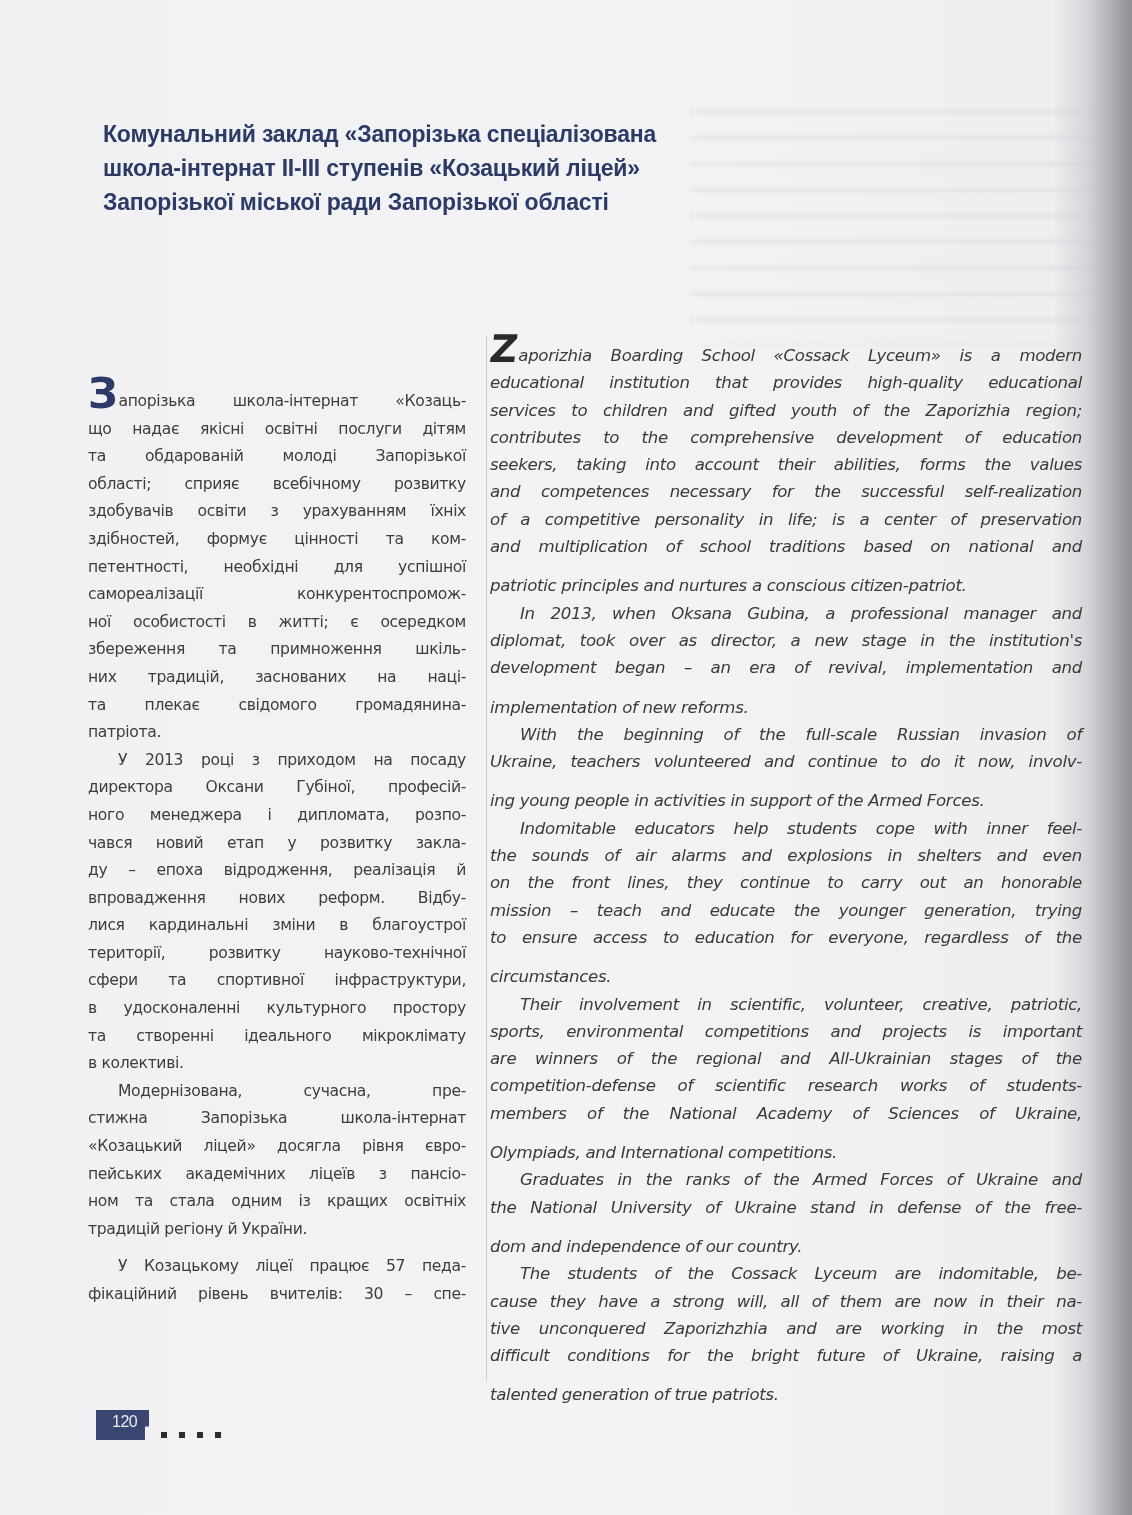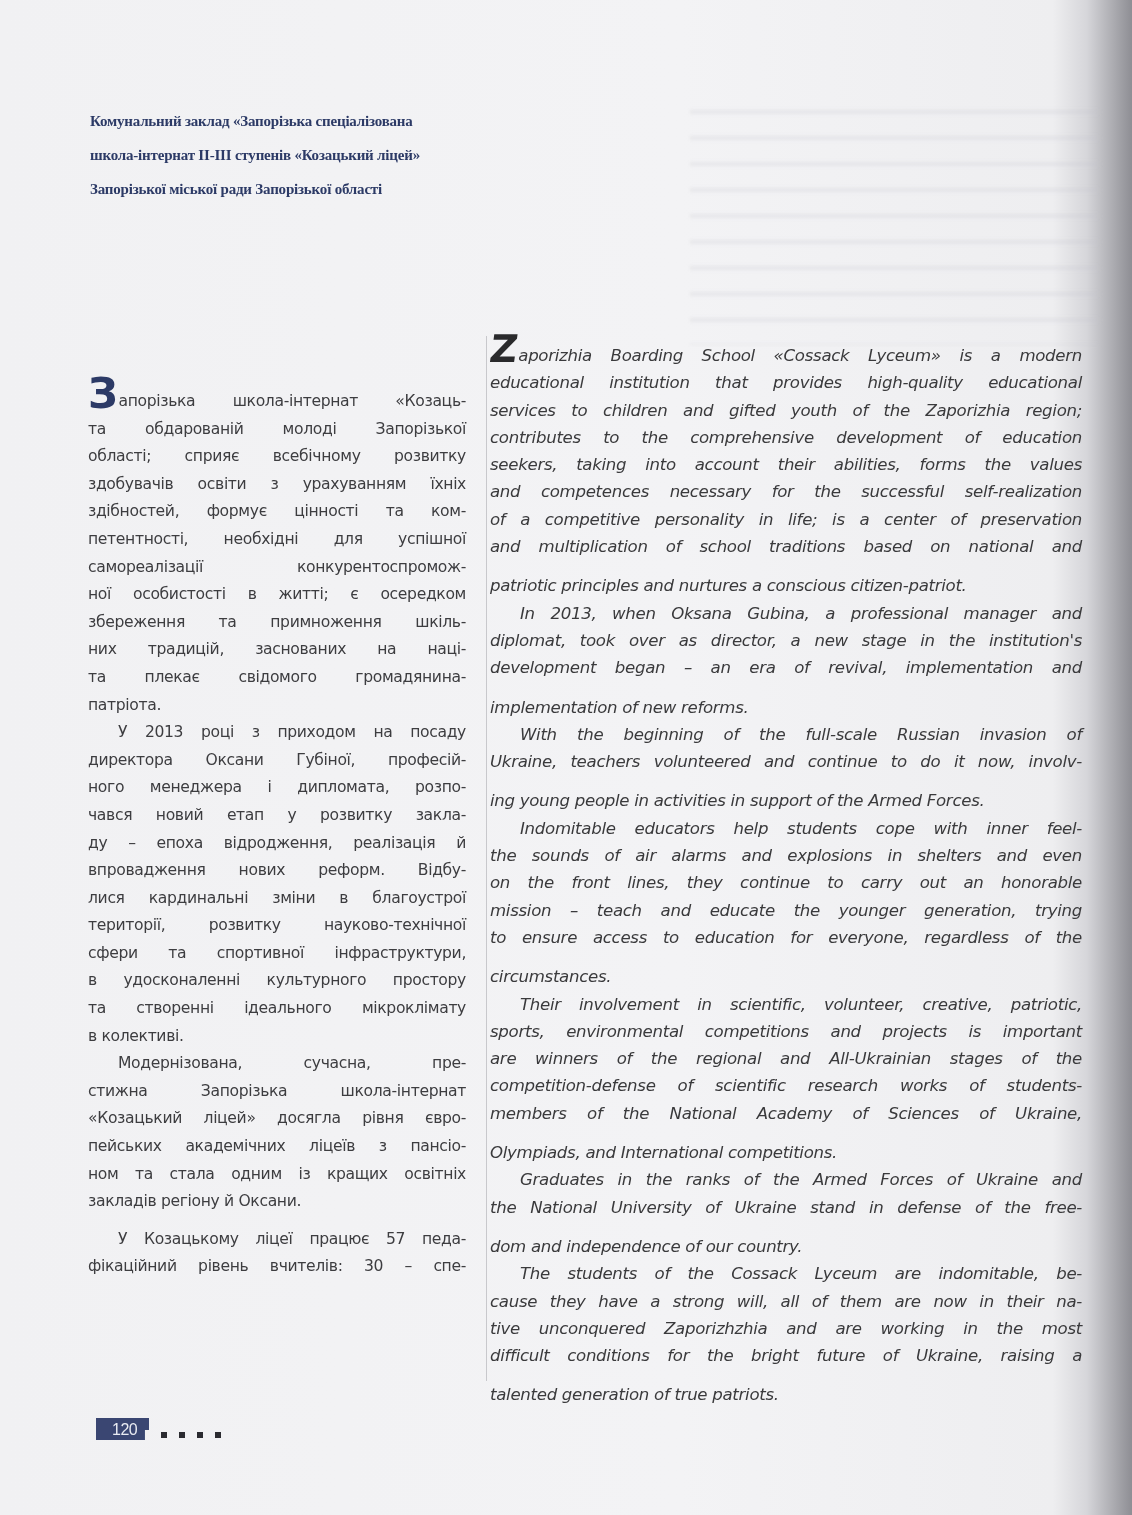--- a/index.html
+++ b/index.html
@@ -14,23 +14,23 @@
     background: linear-gradient(90deg, #f1f1f3 0%, #f3f3f5 60%, #eeeef0 93%, #d6d6da 96%, #a9a9ae 98.5%, #8e8e94 100%);
   }
   .bleed {
     position: absolute; left: 690px; top: 95px; width: 410px; height: 250px;
     background: repeating-linear-gradient(180deg, rgba(200,200,205,0.0) 0px, rgba(200,200,205,0.0) 14px, rgba(195,195,202,0.35) 15px, rgba(195,195,202,0.35) 19px, rgba(200,200,205,0.0) 20px, rgba(200,200,205,0.0) 26px);
     filter: blur(1.5px);
     opacity: 0.6;
   }
   .title {
     position: absolute; left: 86px; top: 100px; width: 760px;
-    font-family: Liberation Serif, serif; font-weight: bold;
-    font-size: 15px; line-height: 34px; color: #2c3a66;
-    letter-spacing: -0.2px; margin: 4px;
+    font-family: Liberation Sans, sans-serif; font-weight: bold;
+    font-size: 23px; line-height: 34px; color: #2c3a66;
+    letter-spacing: -0.2px; margin: 17px;
   }
   .title span { display: block; white-space: nowrap; }
 
   .col-left {
     position: absolute; left: 88px; top: 380px; width: 378px;
     font-family: "DejaVu Sans", sans-serif; font-size: 15.6px; line-height: 27.6px;
     color: #3d3d40; letter-spacing: -0.35px;
   }
   .col-left .line { display: block; text-align: justify; text-align-last: justify; white-space: nowrap; }
   .col-left .line.last { text-align-last: left; }
@@ -59,41 +59,42 @@
     font-size: 38px; line-height: 26px; color: #2a2a2c; vertical-align: -1px; margin-right: 1px;
     transform: skewX(-8deg);
   }
 
   .footer {
     position: absolute; left: 96px; top: 1416px; height: 24px;
     display: flex; align-items: flex-end;
   }
   .page-num {
     background: #3a4672; color: #e9ebf2; font-family: "Liberation Sans", sans-serif;
-    font-size: 16px; line-height: 20px; height: 22px; padding: 0 12px 0 16px;
+    font-size: 16px; line-height: 20px; height: 22px; padding: 0 12px 8px 16px;
     display: flex; align-items: flex-end; letter-spacing: -0.5px;
     clip-path: polygon(0 0, 100% 0, 100% 55%, 92% 55%, 92% 100%, 0 100%);
   }
   .dots { display: flex; gap: 12px; margin-left: 12px; margin-bottom: 2px; }
   .dot { width: 6px; height: 6px; background: #2b2b30; }
 </style>
 </head>
 <body>
 
 <div class="page">
   <div class="bleed"></div>
 
   <h1 class="title">
     <span>Комунальний заклад «Запорізька спеціалізована</span>
     <span>школа-інтернат II-III ступенів «Козацький ліцей»</span>
     <span>Запорізької міської ради Запорізької області</span>
   </h1>
 
   <div class="col-left" id="col-left">
       <span class="line"><span class="dropcap-uk">З</span><span>апорізька школа-інтернат «Козаць-</span></span>
+      <span class="line">що надає якісні освітні послуги дітям</span>
       <span class="line">та обдарованій молоді Запорізької</span>
       <span class="line">області; сприяє всебічному розвитку</span>
       <span class="line">здобувачів освіти з урахуванням їхніх</span>
       <span class="line">здібностей, формує цінності та ком-</span>
       <span class="line">петентності, необхідні для успішної</span>
       <span class="line">самореалізації конкурентоспромож-</span>
       <span class="line">ної особистості в житті; є осередком</span>
       <span class="line">збереження та примноження шкіль-</span>
       <span class="line">них традицій, заснованих на наці-</span>
       <span class="line">та плекає свідомого громадянина-</span>
@@ -108,21 +109,21 @@
       <span class="line">території, розвитку науково-технічної</span>
       <span class="line">сфери та спортивної інфраструктури,</span>
       <span class="line">в удосконаленні культурного простору</span>
       <span class="line">та створенні ідеального мікроклімату</span>
       <span class="line last">в колективі.</span>
       <span class="line" style="padding-left: 30px;">Модернізована, сучасна, пре-</span>
       <span class="line">стижна Запорізька школа-інтернат</span>
       <span class="line">«Козацький ліцей» досягла рівня євро-</span>
       <span class="line">пейських академічних ліцеїв з пансіо-</span>
       <span class="line">ном та стала одним із кращих освітніх</span>
-      <span class="line last">закладів регіону й Оксани.</span>
+      <span class="line last">традицій регіону й України.</span>
       <span class="line" style="padding-left: 30px; margin-top: 10px;">У Козацькому ліцеї працює 57 педа-</span>
       <span class="line">фікаційний рівень вчителів: 30 – спе-</span>
     </div>
 
   <div class="divider"></div>
 
   <div class="col-right" id="col-right">
       <span class="line"><span class="dropcap-en">Z</span><span>aporizhia Boarding School «Cossack Lyceum» is a modern</span></span>
       <span class="line">educational institution that provides high-quality educational</span>
       <span class="line">services to children and gifted youth of the Zaporizhia region;</span>

